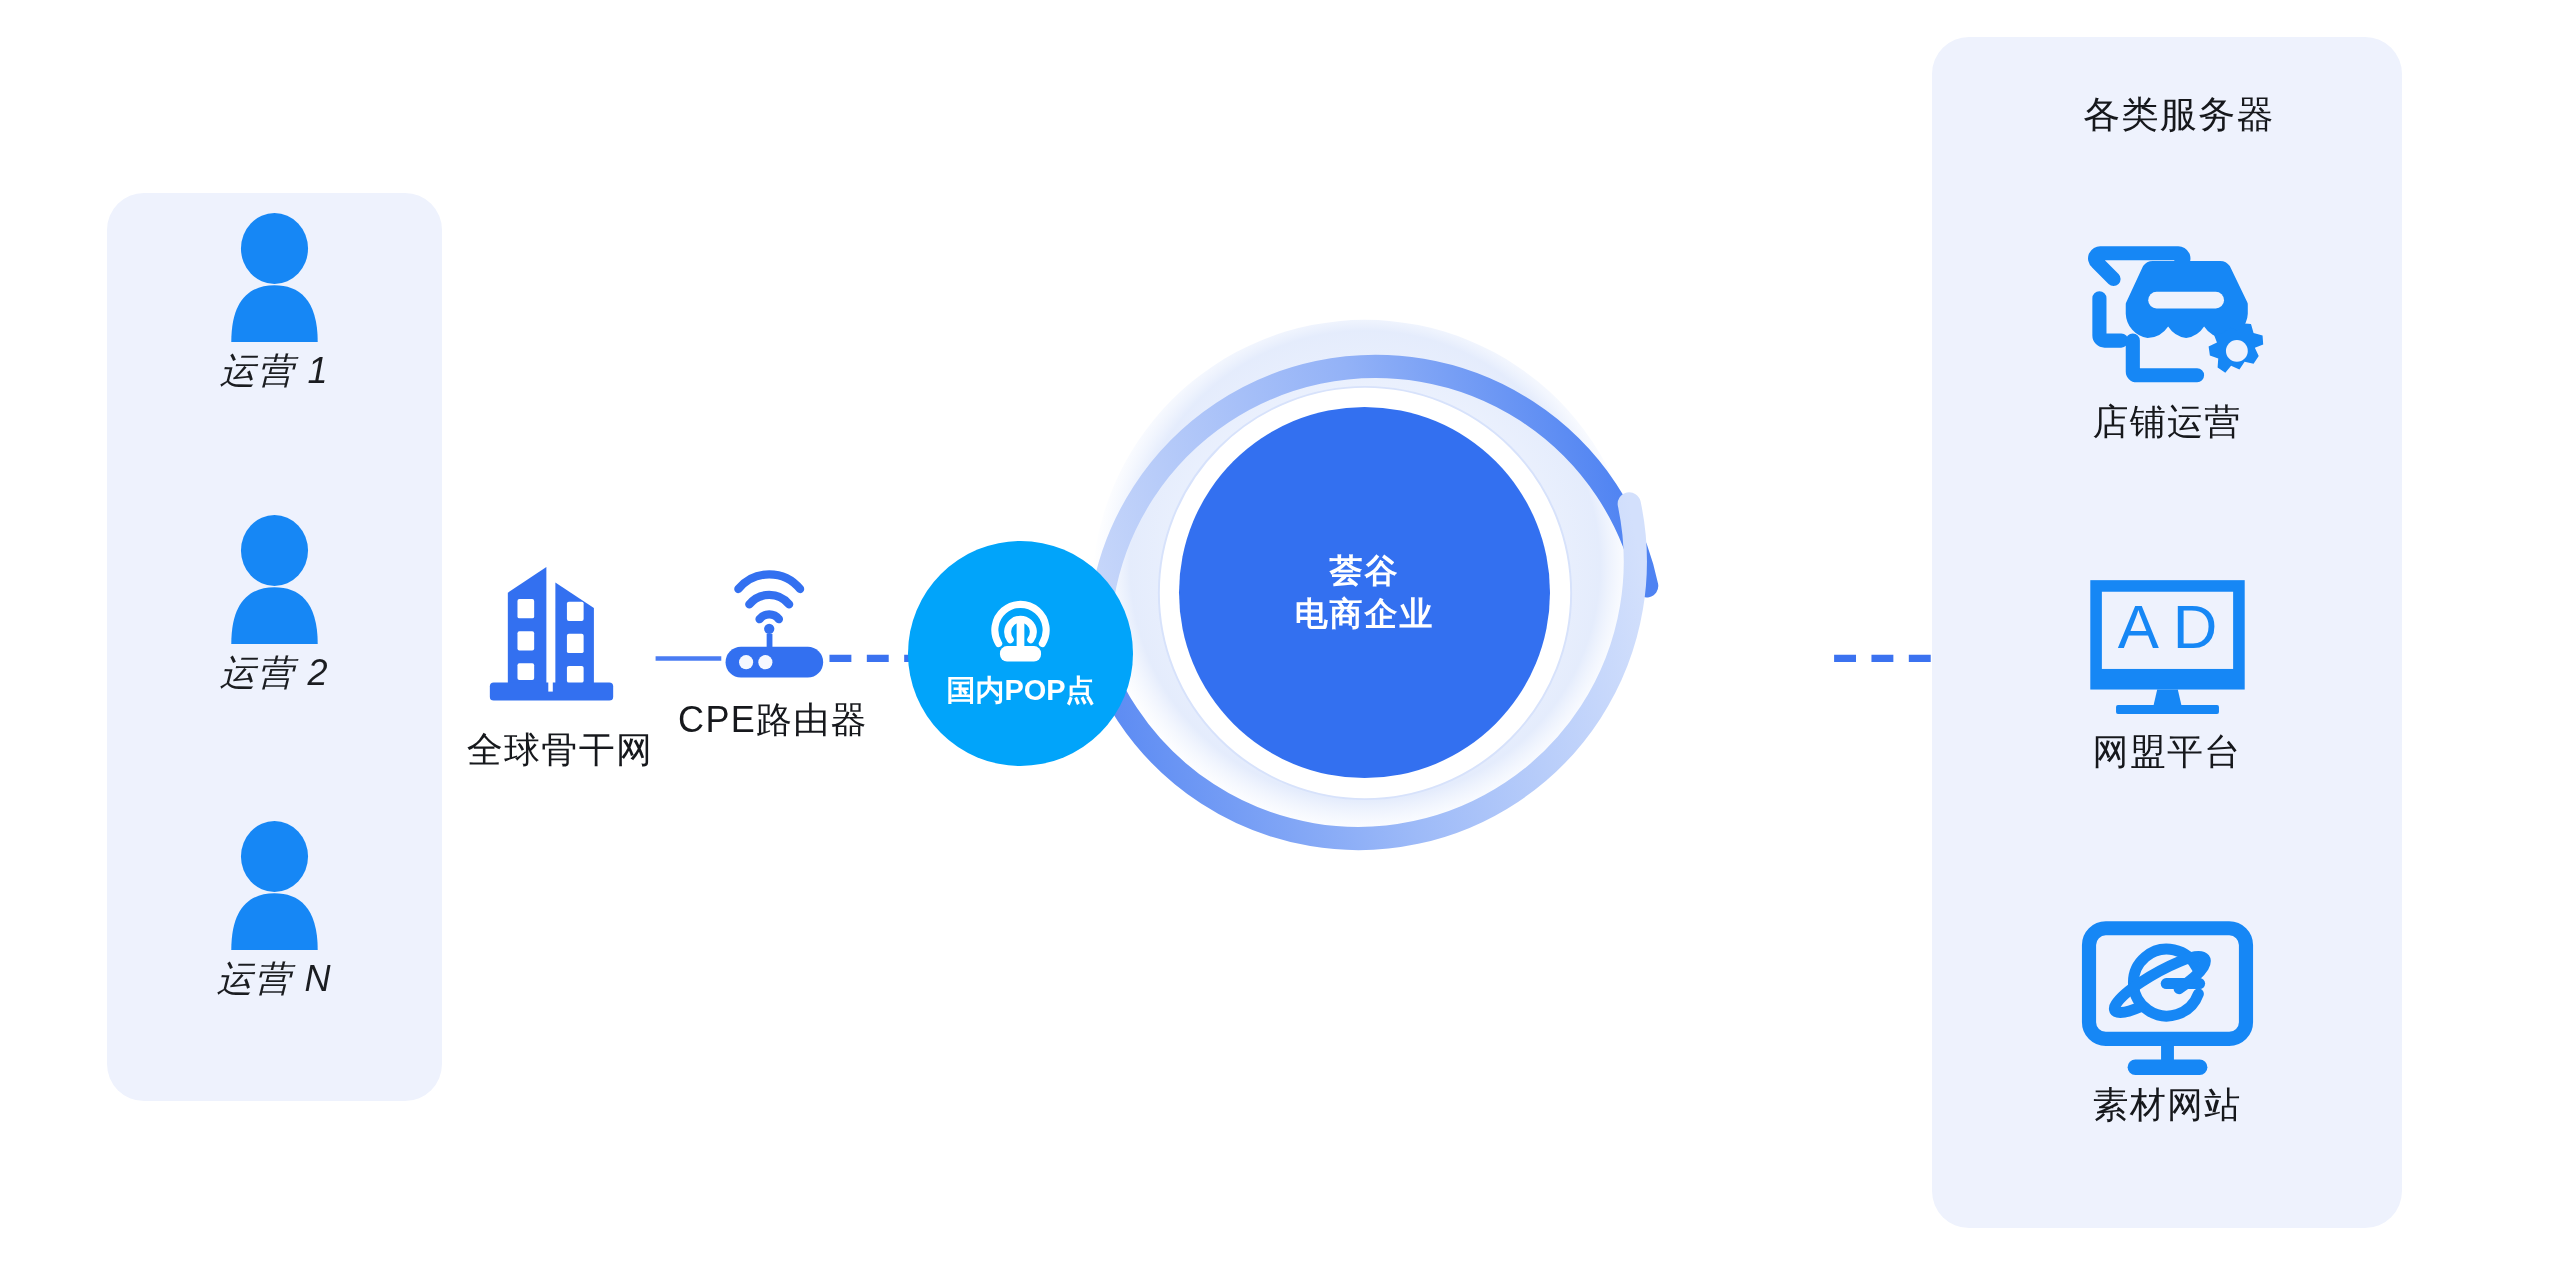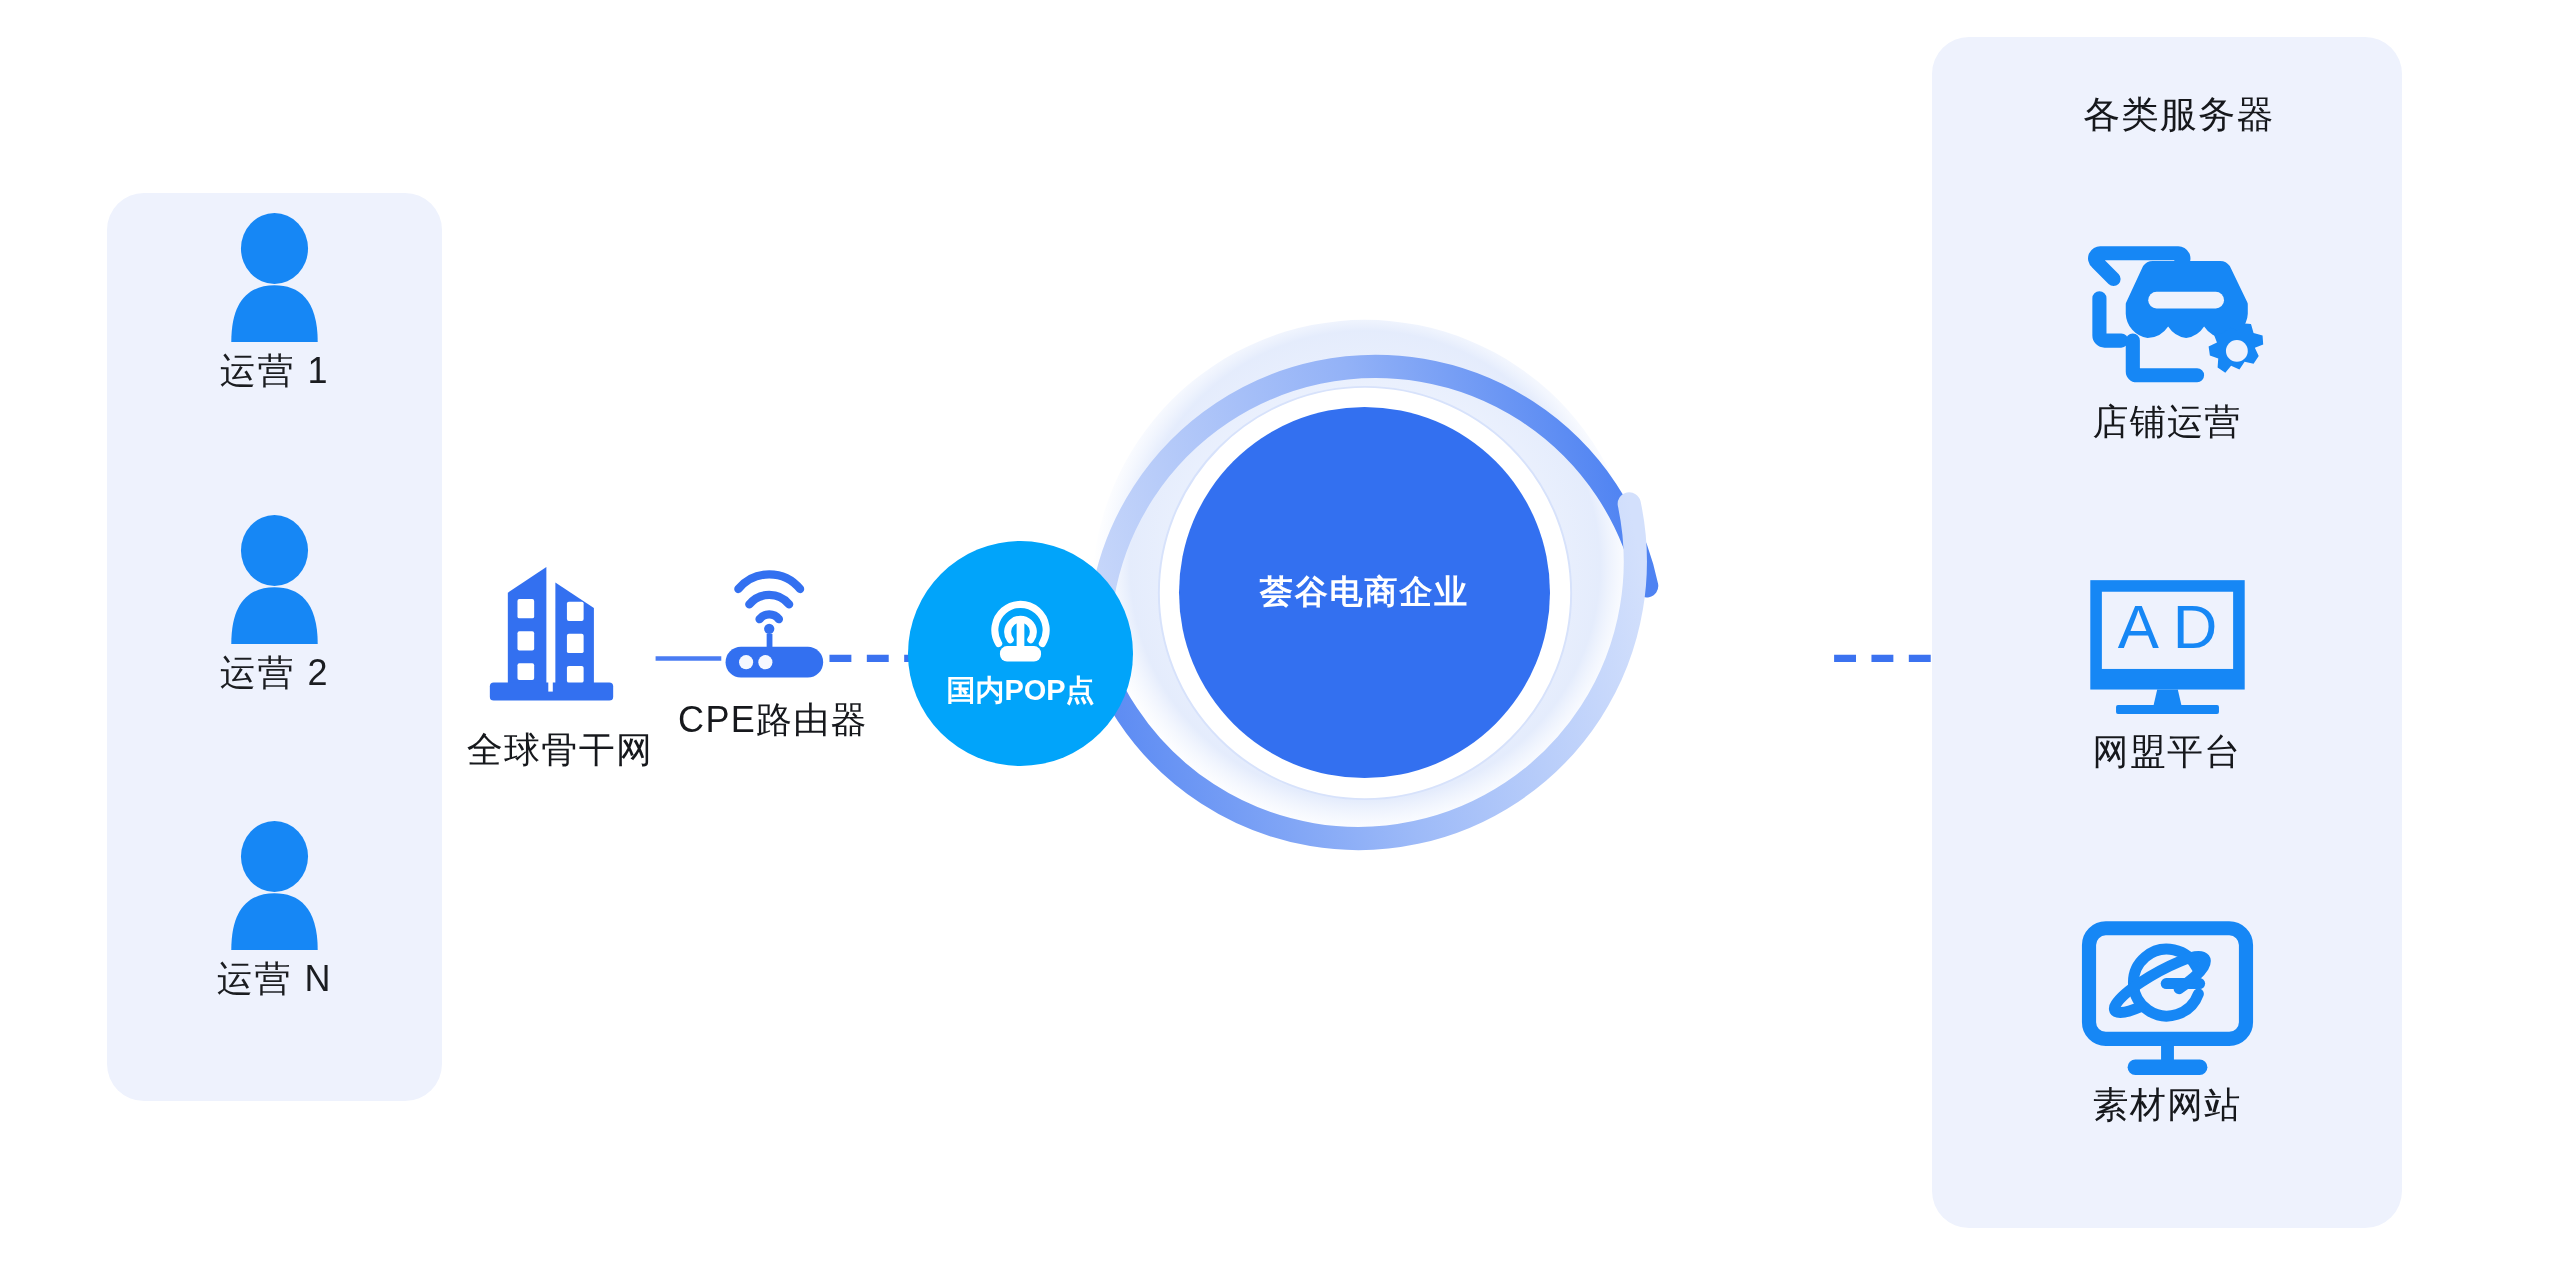--- a/index.html
+++ b/index.html
@@ -9,40 +9,40 @@
 
   
   .panel{position:absolute;background:#EEF2FD;border-radius:37px;}
   #left-panel{left:107px;top:193px;width:335px;height:908px;}
   #right-panel{left:1932px;top:37px;width:470px;height:1191px;}
 
   .panel-title{position:absolute;left:0;right:0;text-align:center;
       font-size:37px;color:#16181c;letter-spacing:1.3px;}
 
   
-  .user-item{position:absolute;left:107px;width:335px;text-align:center;}
+  .user-item{position:absolute;left:107px;width:335px;text-align:center;font-style:italic;}
   .user-label{font-size:36px;color:#1b1d21;letter-spacing:1.9px;margin-top:5.2px;}
   .user-icon{display:block;margin:0 auto;}
 
   
   .node-label{position:absolute;text-align:center;font-size:36px;color:#16181c;
       letter-spacing:1.3px;white-space:nowrap;}
 
   
   .pop{position:absolute;border-radius:50%;background:#01A4FA;
        display:flex;flex-direction:column;align-items:center;justify-content:center;text-align:right;}
   .pop .pop-text{color:#fff;font-size:29px;font-weight:bold;letter-spacing:0px;
        margin-top:3.9px;white-space:nowrap;}
   #pop-domestic{left:908px;top:541px;width:225px;height:225px;}
   #pop-overseas{left:1604px;top:541px;width:225px;height:225px;}
 
   
   #backbone-wrap{position:absolute;left:1030px;top:258px;width:670px;height:670px;}
   #backbone-core{position:absolute;left:149px;top:149px;width:371px;height:371px;
-      border-radius:50%;background:#3370F0;display:flex;flex-direction:row;
+      border-radius:50%;background:#3370F0;display:flex;flex-direction:column;
       align-items:center;justify-content:center;}
   #backbone-core .bb-line{color:#fff;font-size:33px;font-weight:bold;letter-spacing:1.9px;
       line-height:1.28;white-space:nowrap;}
 
   
   .svc-item{position:absolute;width:470px;left:1932px;text-align:center;}
   .svc-label{font-size:36px;color:#16181c;letter-spacing:1.3px;margin-top:6.4px;}
 
   svg{display:block;overflow:visible;}
   .lines{position:absolute;inset:0;pointer-events:none;}

